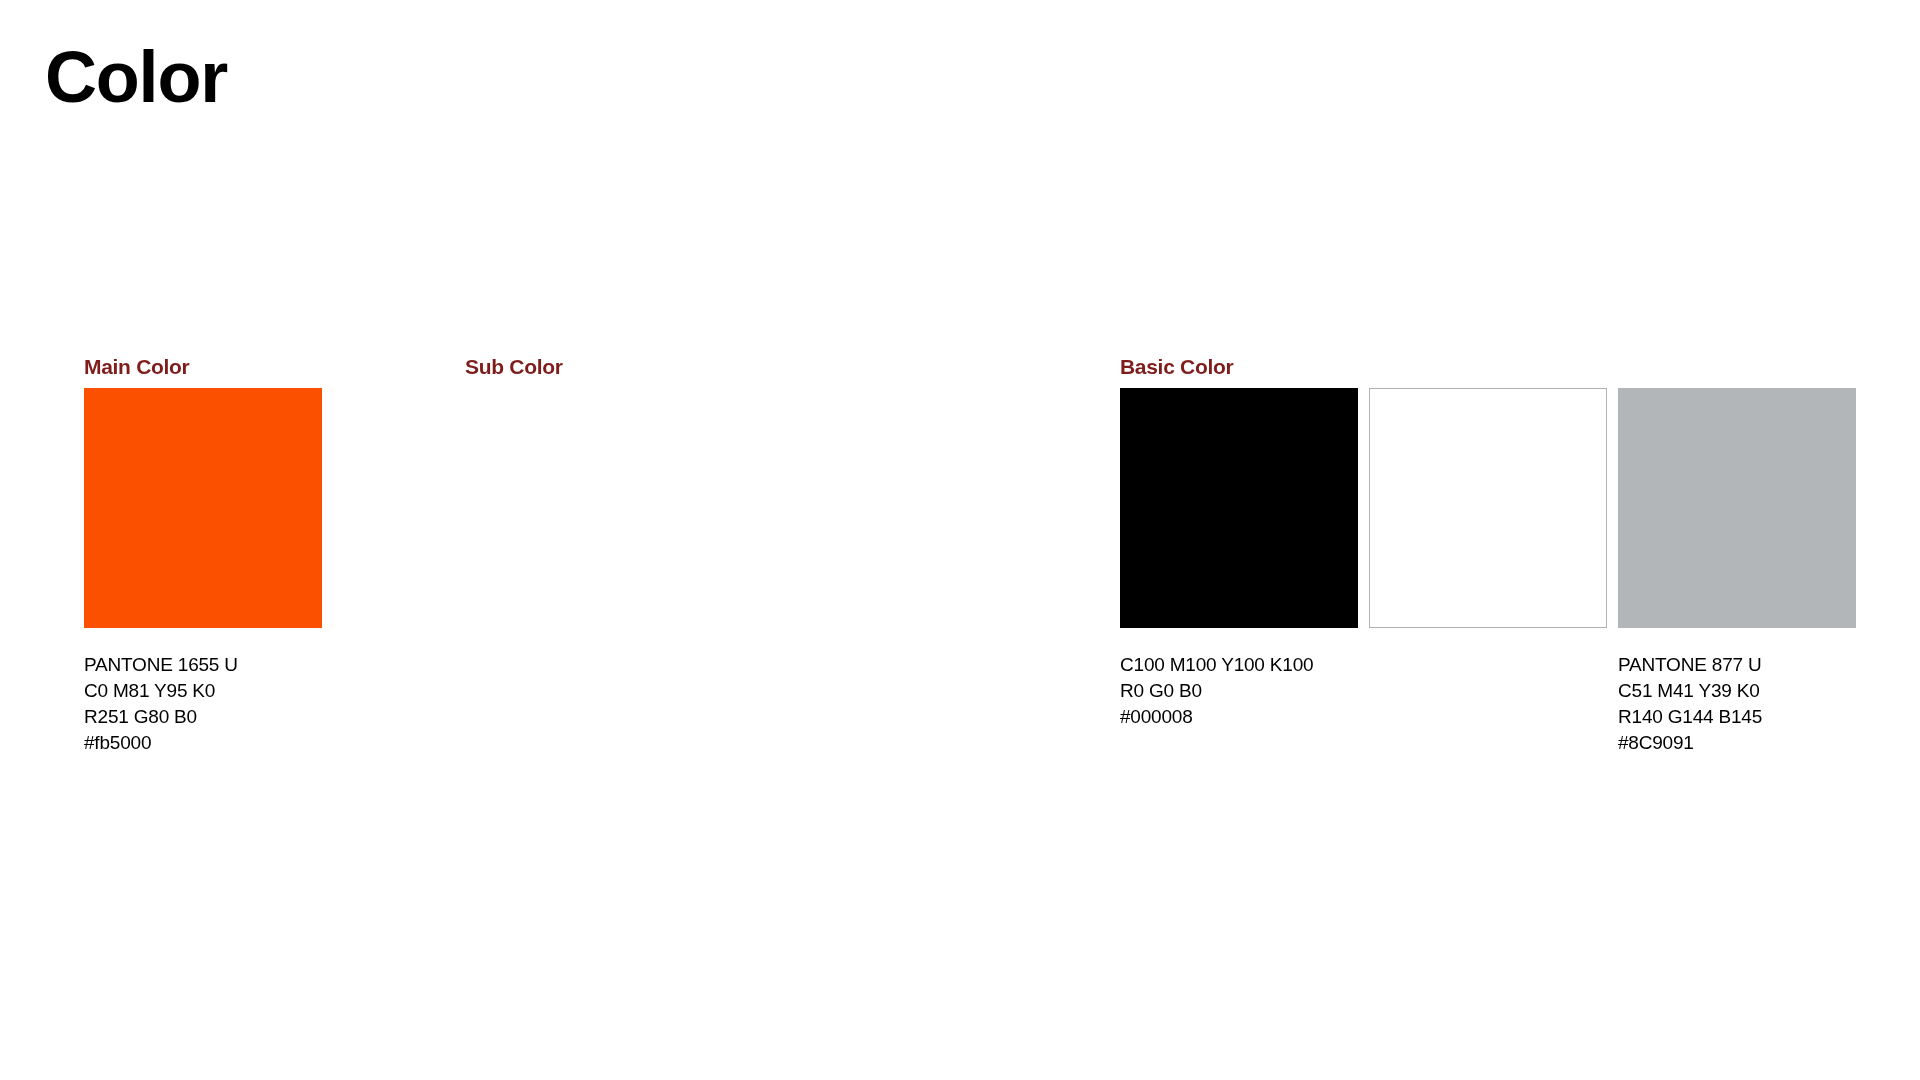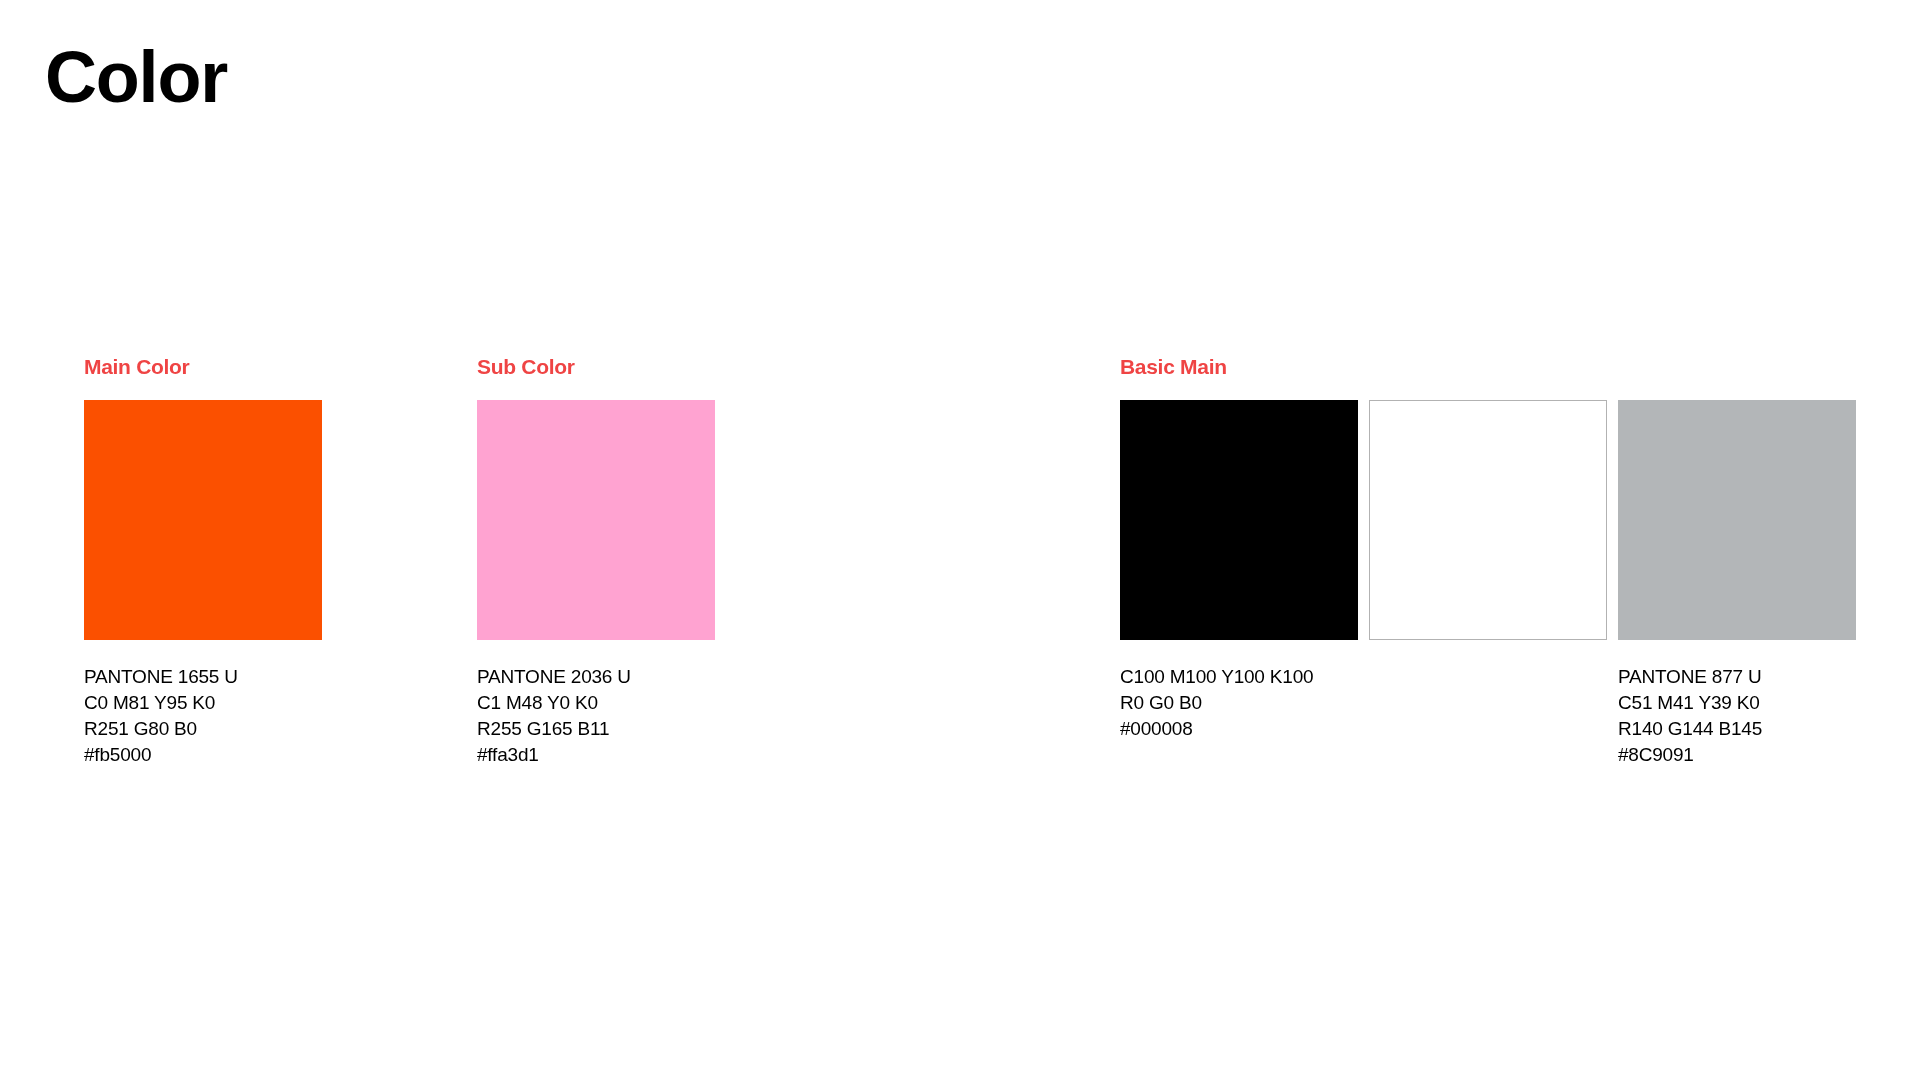--- a/index.html
+++ b/index.html
@@ -25,30 +25,30 @@
     letter-spacing: -1.2px;
     line-height: 1.1;
     color: #000000;
   }
 
   .color-group {
     position: absolute;
     top: 355px;
   }
   #group-main  { left: 84px; }
-  #group-sub   { left: 477px; }
+  #group-sub   { left: 465px; text-align: center; }
   #group-basic { left: 1120px; }
 
   .group-title {
     font-size: 21px;
     font-weight: bold;
     letter-spacing: -0.3px;
     line-height: 24px;
-    margin-bottom: 21px;
-    color: #ef4444;
+    margin-bottom: 9px;
+    color: #7f1d1d;
     white-space: nowrap;
   }
 
   .swatch-row {
     display: flex;
     flex-direction: row;
     align-items: flex-start;
   }
 
   .swatch-cell {
@@ -98,35 +98,26 @@
     </div>
 
   </div>
 </div>
 
 <div class="color-group" id="group-sub">
   <div class="group-title">Sub Color</div>
   <div class="swatch-row">
 
 
-    <div class="swatch-cell">
-      <div class="swatch-chip" style="background:#ffa3d1;"></div>
-      <div class="swatch-info">
-        <div>PANTONE 2036 U</div>
-        <div>C1 M48 Y0 K0</div>
-        <div>R255 G165 B11</div>
-        <div>#ffa3d1</div>
-      </div>
-    </div>
 
   </div>
 </div>
 
 <div class="color-group" id="group-basic">
-  <div class="group-title">Basic Main</div>
+  <div class="group-title">Basic Color</div>
   <div class="swatch-row">
 
     <div class="swatch-cell">
       <div class="swatch-chip" style="background:#000000;"></div>
       <div class="swatch-info">
         <div>C100 M100 Y100 K100</div>
         <div>R0 G0 B0</div>
         <div>#000008</div>
       </div>
     </div>

